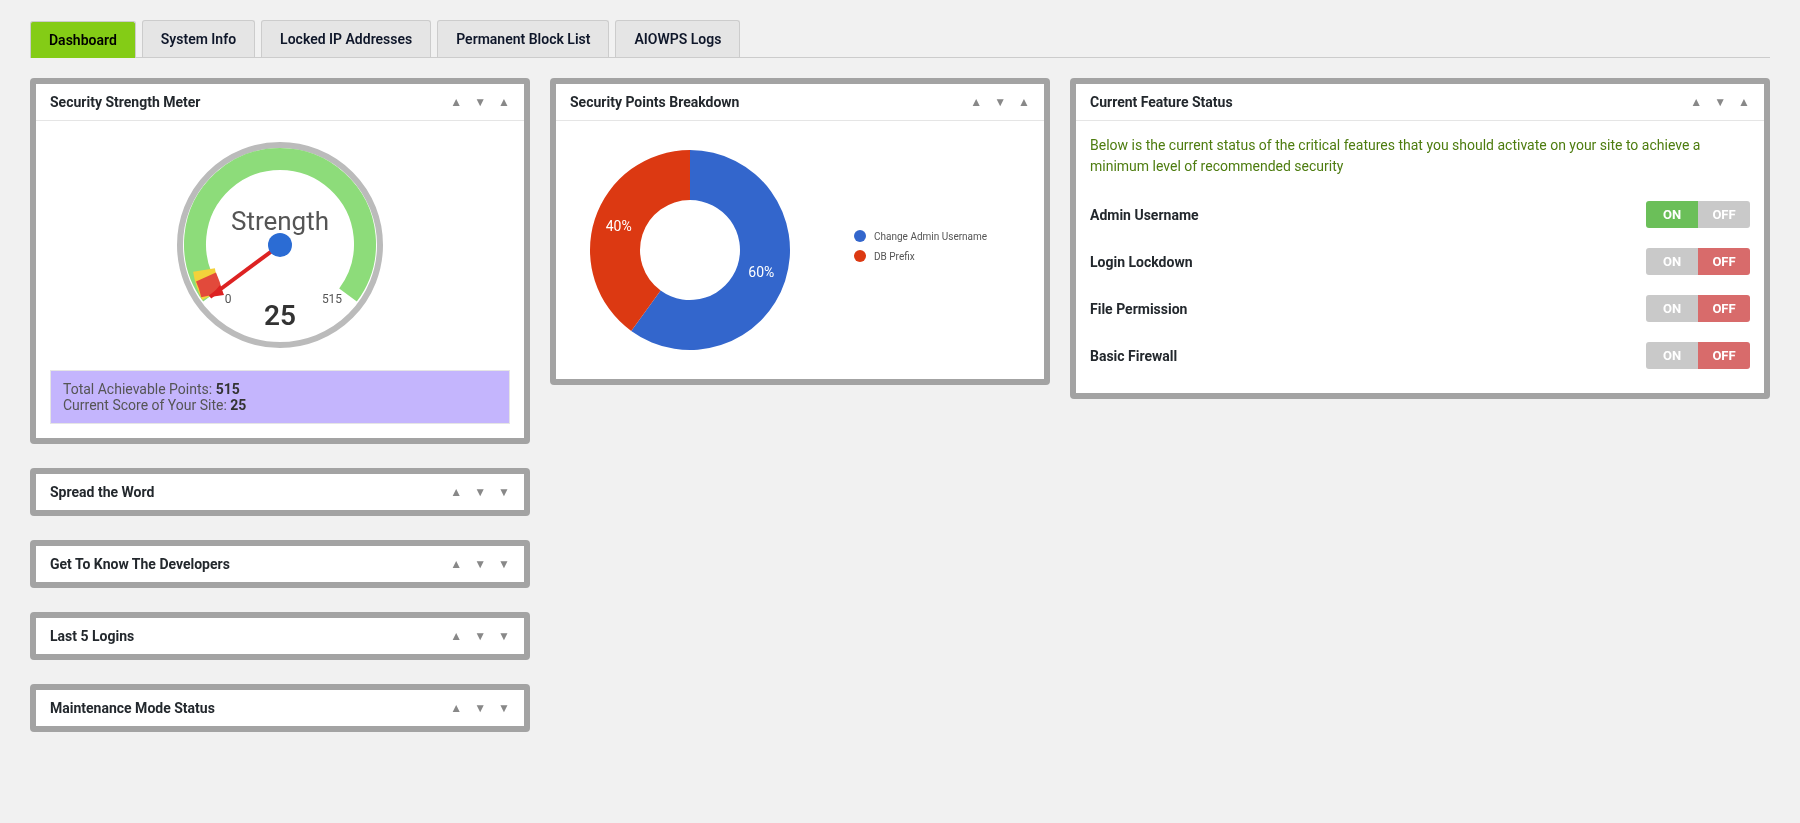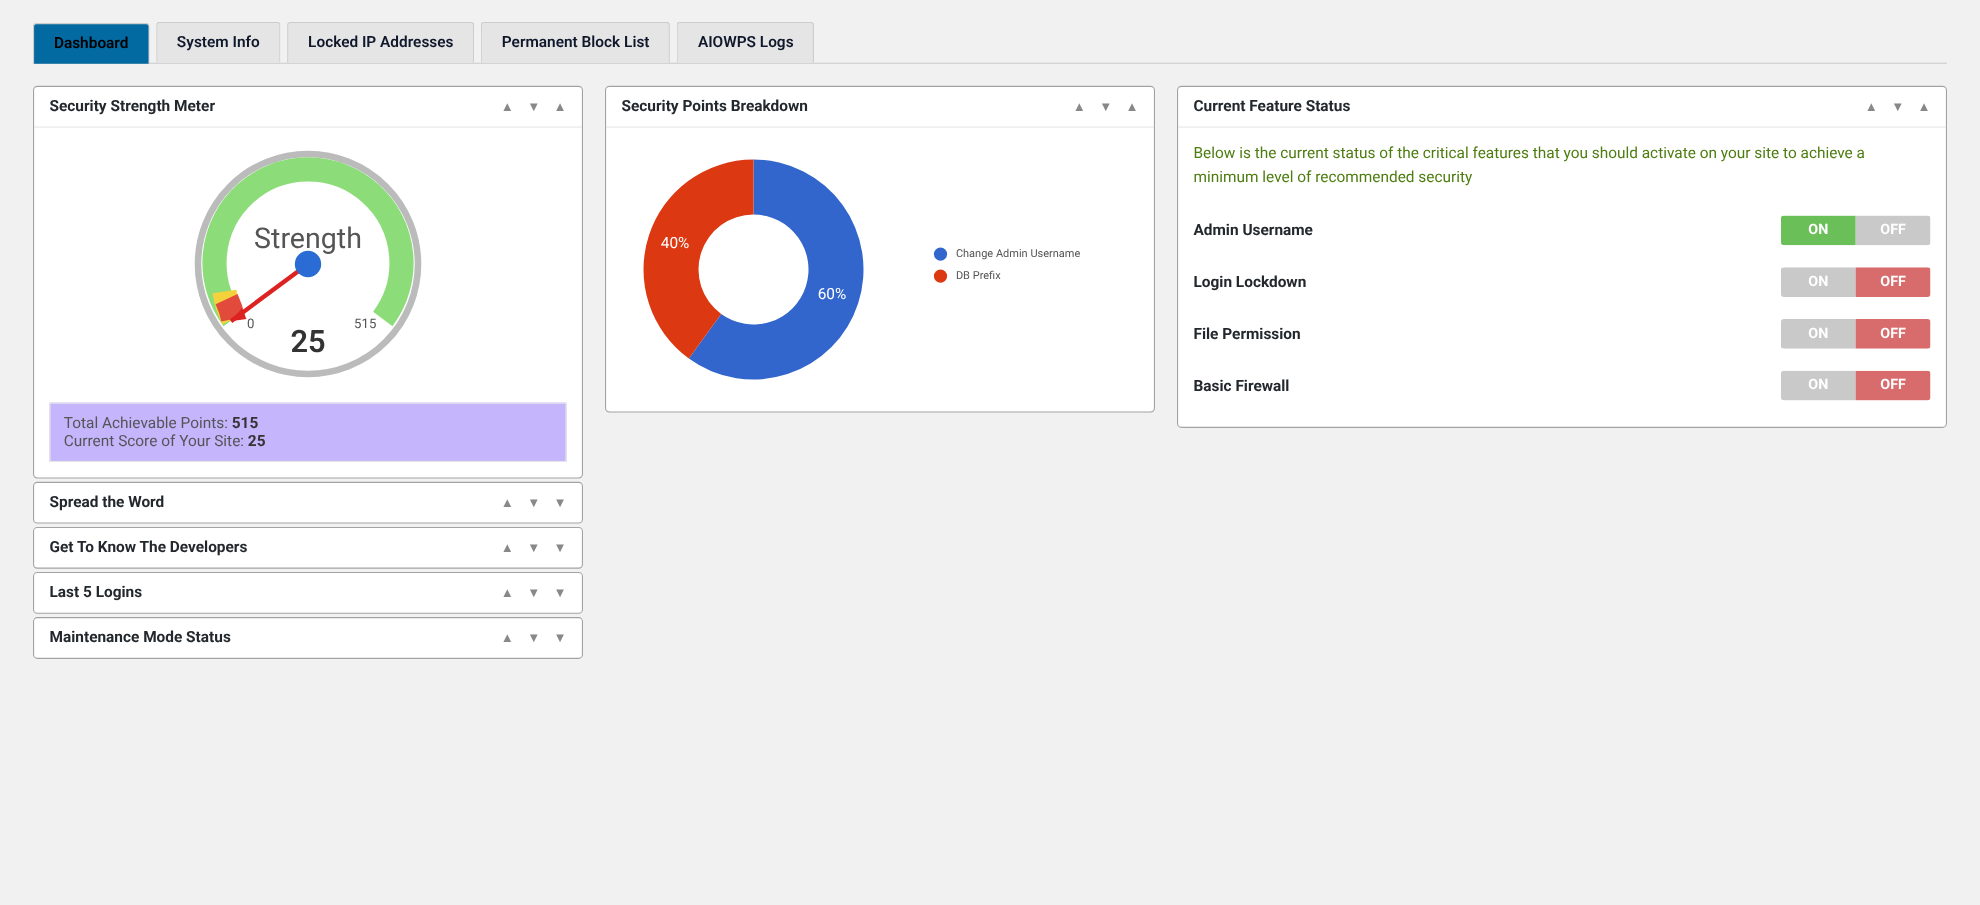--- a/index.html
+++ b/index.html
@@ -22,41 +22,41 @@
     border: 1px solid #ccc;
     border-bottom: none;
     background: #e5e5e5;
     margin-right: 6px;
     font-weight: 600;
     color: #0f172a;
     cursor: pointer;
     border-radius: 3px 3px 0 0;
   }
   .tab.active {
-    background: #0369a1;
+    background: #84cc16;
     color: #000;
     position: relative;
     top: 1px;
   }
   
   .cols {
     display: flex;
     gap: 20px;
     align-items: flex-start;
   }
   .col { flex: 1; }
   .col-left { max-width: 500px; }
   .col-mid  { max-width: 500px; }
   .col-right{ flex: 1; }
   
   .panel {
     background: #fff;
-    border: 1px solid #a3a3a3;
+    border: 6px solid #a3a3a3;
     border-radius: 4px;
-    margin-bottom: 3px;
+    margin-bottom: 24px;
   }
   .panel-header {
     display: flex;
     align-items: center;
     justify-content: space-between;
     padding: 10px 14px;
     border-bottom: 1px solid #e5e5e5;
   }
   .panel-title {
     font-weight: 700;
@@ -89,21 +89,21 @@
   .swatch { width:12px; height:12px; border-radius:50%; margin-right:8px; }
   
   .crit-desc { color:#4d7c0f; margin-bottom:14px; line-height:1.5; }
   .feat-row {
     display:flex; justify-content:space-between; align-items:center;
     padding: 10px 0;
   }
   .feat-label { font-weight:700; color:#23282d; }
   .toggle { display:flex; border-radius:3px; overflow:hidden; }
   .toggle span {
-    width:68px; text-align:center; padding:6px 0;
+    width:52px; text-align:center; padding:6px 0;
     font-weight:700; font-size:13px;
     cursor:pointer;
   }
   .toggle .on  { background:#c9c9c9; color:#fff; }
   .toggle .off { background:#c9c9c9; color:#fff; }
   .toggle.state-on  .on  { background:#6bbf59; color:#fff; }
   .toggle.state-on  .off { background:#c9c9c9; color:#fff; }
   .toggle.state-off .on  { background:#c9c9c9; color:#fff; }
   .toggle.state-off .off { background:#d86b6b; color:#fff; }
 </style>

